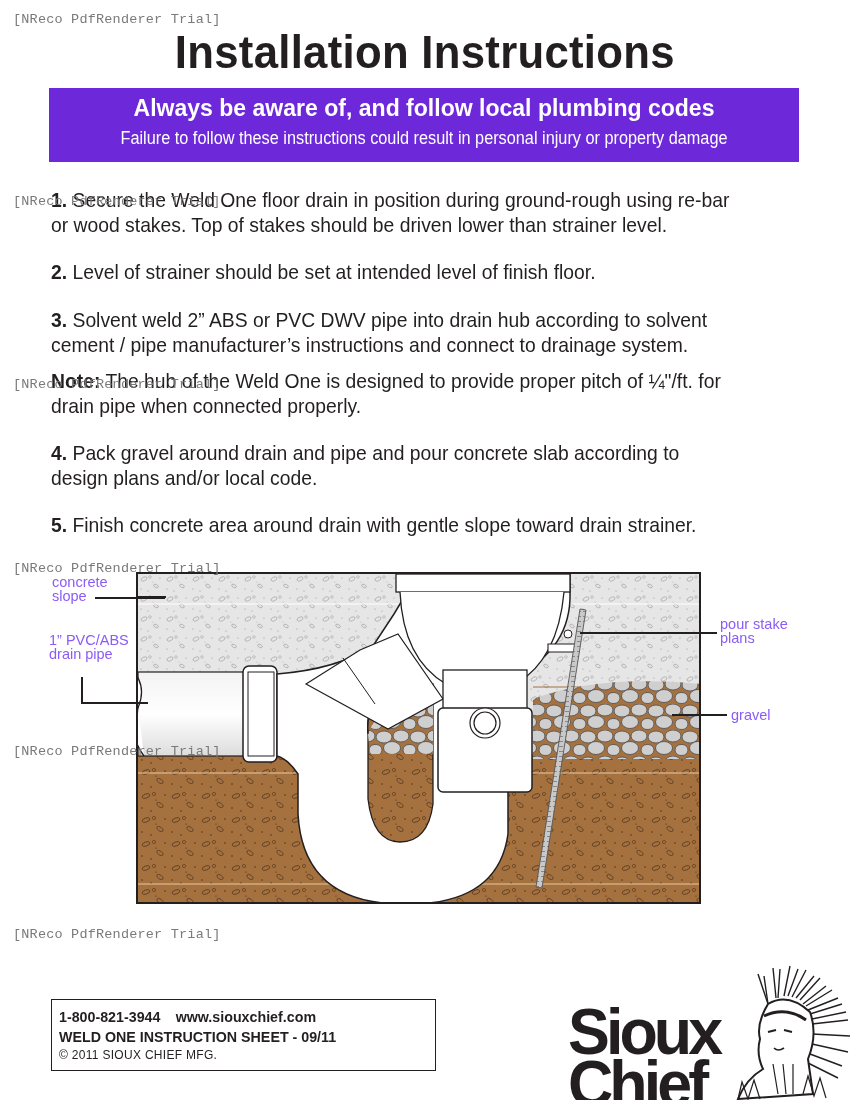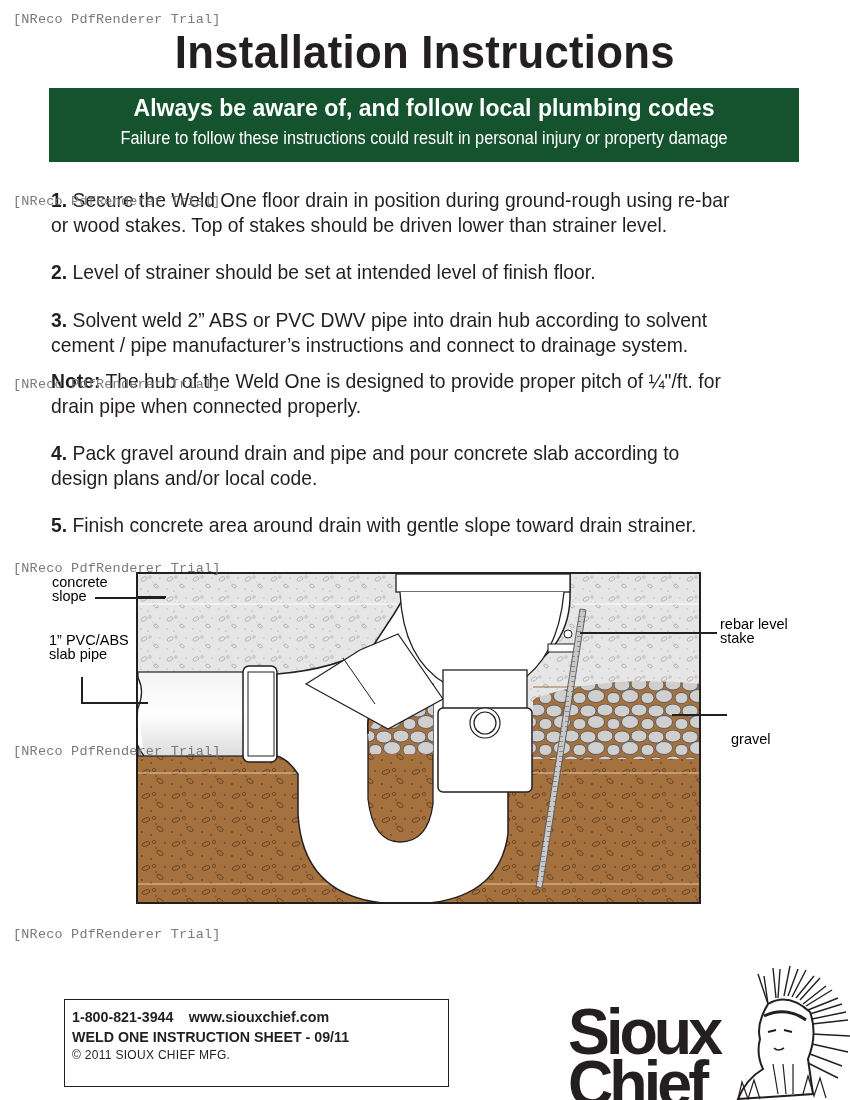--- a/index.html
+++ b/index.html
@@ -19,21 +19,21 @@
       font-family: "Liberation Sans", sans-serif;
       font-weight: 700; font-size: 47px; line-height: 52px;
       color: #231f20;
       transform: scaleX(0.93);
       transform-origin: 423px 0;
       letter-spacing: 0.3px;
     }
 
     .banner {
       position: absolute; left: 49px; top: 88px; width: 750px; height: 74px;
-      background: #14532d; color: #ffffff; text-align: center;
+      background: #6d28d9; color: #ffffff; text-align: center;
     }
     .banner .main {
       position: absolute; left: 0; right: 0; top: 5px;
       font-weight: 700; font-size: 24.5px; line-height: 30px;
       transform: scaleX(0.94); transform-origin: 375px 0;
     }
     .banner .sub {
       position: absolute; left: 0; right: 0; top: 38px;
       font-size: 17.5px; line-height: 24px;
       transform: scaleX(0.93); transform-origin: 375px 0;
@@ -47,27 +47,27 @@
     .step .num { font-weight: 700; }
     .step .line { display: block; }
 
     .diagram {
       position: absolute; left: 136px; top: 572px; width: 565px; height: 332px;
       border: 2px solid #231f20; border-left-width: 2px; overflow: hidden;
     }
     .diagram svg { position: absolute; left: 0; top: 0; }
 
     .label {
-      position: absolute; font-size: 14.5px; line-height: 14px; color: #000000;
+      position: absolute; font-size: 14.5px; line-height: 14px; color: #8b5cf6;
       white-space: nowrap;
     }
     .leader { position: absolute; background: #231f20; }
 
     .footer-box {
-      position: absolute; left: 64px; top: 999px; width: 385px; height: 88px;
+      position: absolute; left: 51px; top: 999px; width: 385px; height: 72px;
       border: 1.5px solid #231f20;
       padding: 7px 0 0 7px;
     }
     .footer-box .l1, .footer-box .l2 {
       font-weight: 700; font-size: 15px; line-height: 19.5px; white-space: nowrap;
       transform: scaleX(0.95); transform-origin: 0 0;
     }
     .footer-box .l1 .url { margin-left: 16px; }
     .footer-box .l3 { font-size: 12px; line-height: 19px; white-space: nowrap; letter-spacing: 0.3px; }
 
@@ -214,32 +214,32 @@
 </div>
 
 <div class="label" style="left:52px; top:575px;">
   <div>concrete</div>
   <div>slope</div>
 </div>
 <div class="leader" style="left:95px; top:597px; width:70px; height:2px;"></div>
 
 <div class="label" style="left:49px; top:633px;">
   <div>1” PVC/ABS</div>
-  <div>slab pipe</div>
+  <div>drain pipe</div>
 </div>
 <div class="leader" style="left:81px; top:677px; width:1.5px; height:26px;"></div>
 <div class="leader" style="left:81px; top:702px; width:67px; height:1.5px;"></div>
 
 <div class="label" style="left:720px; top:617px;">
-  <div>rebar level</div>
-  <div>stake</div>
+  <div>pour stake</div>
+  <div>plans</div>
 </div>
 <div class="leader" style="left:580px; top:632px; width:137px; height:1.5px;"></div>
 
-<div class="label" style="left:731px; top:732px;text-align:center;">gravel</div>
+<div class="label" style="left:731px; top:708px;text-align:center;">gravel</div>
 <div class="leader" style="left:672px; top:714px; width:55px; height:2px;"></div>
 
 <div class="footer-box">
   <div class="l1"><span>1-800-821-3944</span><span class="url">www.siouxchief.com</span></div>
   <div class="l2">WELD ONE INSTRUCTION SHEET - 09/11</div>
   <div class="l3">© 2011 SIOUX CHIEF MFG.</div>
 </div>
 
 <div class="logo">
   <svg width="130" height="140" viewBox="0 0 130 140">

